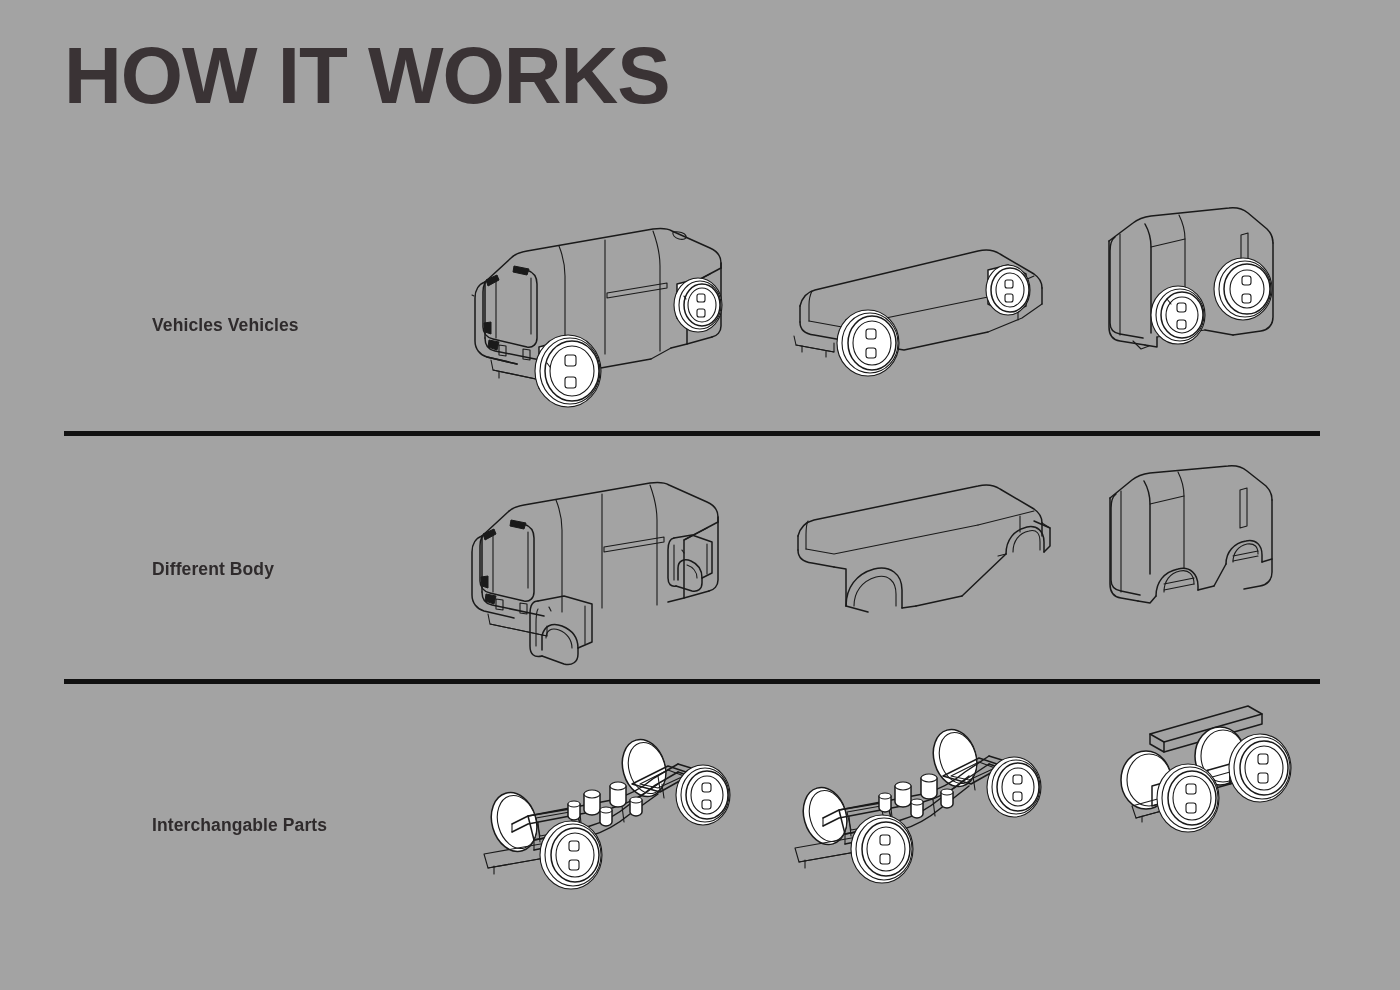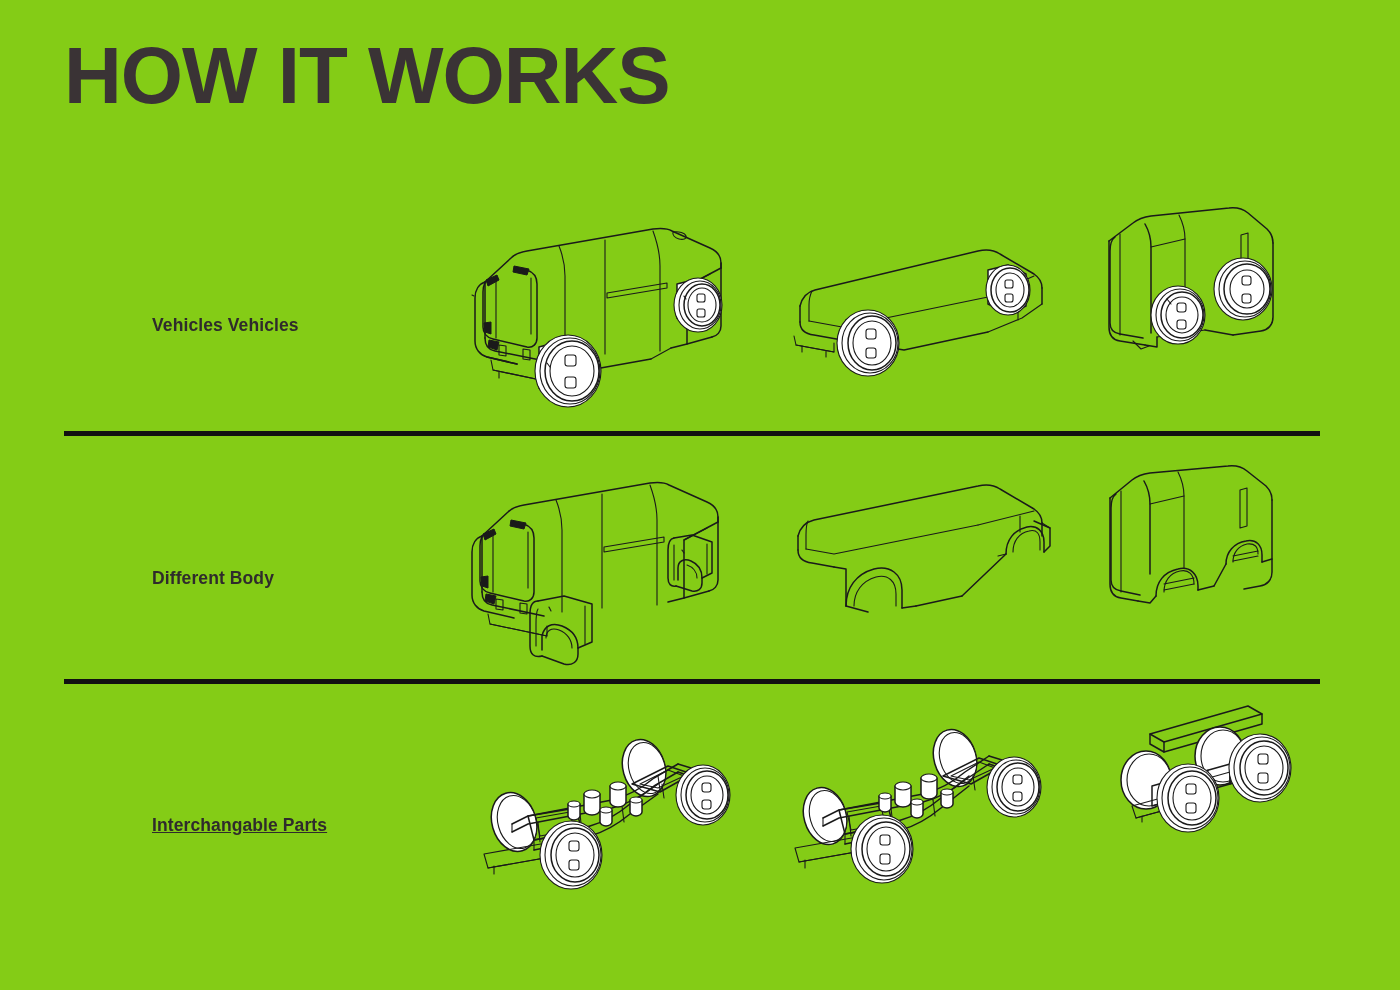--- a/index.html
+++ b/index.html
@@ -14,21 +14,21 @@
     overflow: hidden;
     font-family: "Liberation Sans", "DejaVu Sans", sans-serif;
     color: #332e2f;
   }
 
   #page {
     position: absolute;
     left: 0; top: 0;
     width: 1400px;
     height: 990px;
-    background: #84cc16;
+    background: #a3a3a3;
   }
 
   
   #page-title {
     position: absolute;
     left: 64px;
     top: 36px;
     font-size: 80px;
     line-height: 1.0;
     font-weight: 700;
@@ -51,22 +51,22 @@
   .row-label {
     position: absolute;
     left: 152px;
     font-size: 17.5px;
     font-weight: 700;
     color: #2f2b2c;
     letter-spacing: 0.1px;
     white-space: nowrap;
   }
   #row-vehicles .row-label { top: 135px; }
-  #row-body .row-label     { top: 132px; text-align: right; }
-  #row-parts .row-label    { top: 131px; text-decoration: underline; }
+  #row-body .row-label     { top: 123px; text-align: right; }
+  #row-parts .row-label    { top: 131px; }
 
   .divider {
     position: absolute;
     left: 64px;
     width: 1256px;
     height: 5px;
     background: #111111;
   }
   #divider-1 { top: 431px; }
   #divider-2 { top: 679px; }

